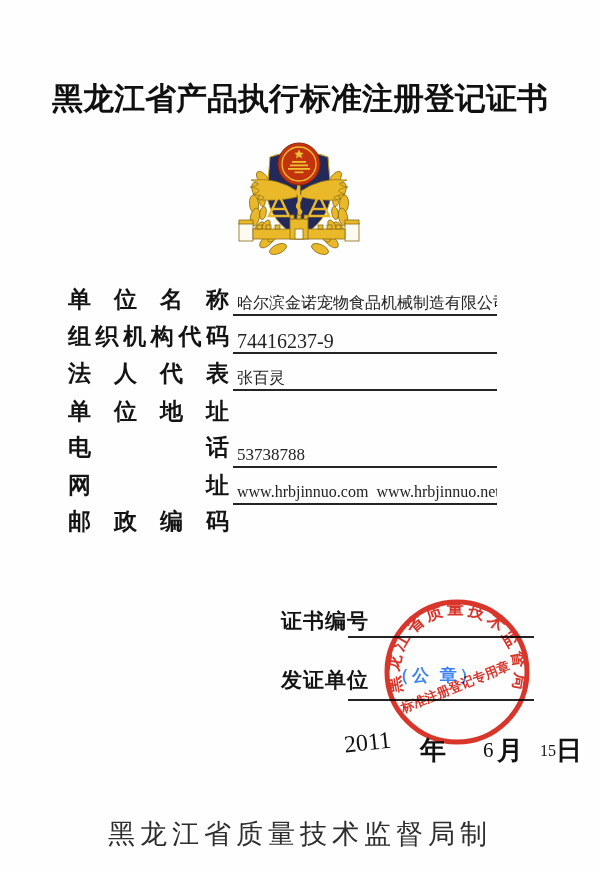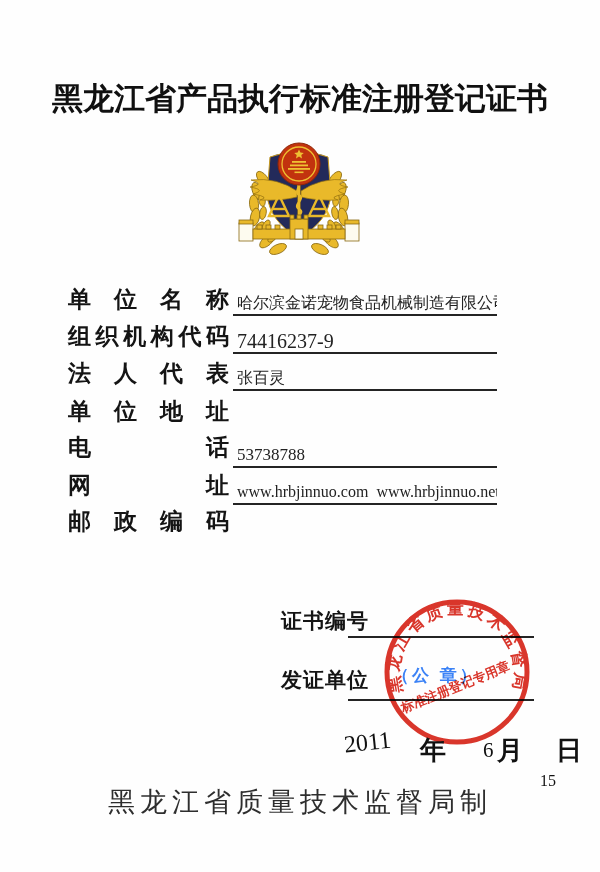--- a/index.html
+++ b/index.html
@@ -35,21 +35,21 @@
     position:absolute;left:392px;top:664px;font-family:"Liberation Sans","DejaVu Sans",sans-serif;
     font-weight:bold;font-size:17px;letter-spacing:3px;color:#3b82f6;white-space:pre;
   }
   .seal{position:absolute;left:377px;top:592px;width:160px;height:160px;
     mix-blend-mode:multiply;opacity:.93;}
   .seal text{font-family:"Liberation Sans","DejaVu Sans",sans-serif;font-weight:bold;}
   .dateseg{position:absolute;color:#111;}
   .d-num{font-family:"Liberation Serif","DejaVu Serif",serif;}
   .d-unit{font-family:"Liberation Serif","DejaVu Serif",serif;font-weight:bold;}
   .footer{
-    position:absolute;top:784px;left:0;width:600px;text-align:center;
+    position:absolute;top:816px;left:0;width:600px;text-align:center;
     font-size:27px;letter-spacing:5px;color:#2e2e2e;
     font-family:"Liberation Serif","DejaVu Serif",serif;
   }
 </style>
 </head>
 <body>
 
 <div class="page">
 
   <div class="title">黑龙江省产品执行标准注册登记证书</div>
@@ -204,18 +204,18 @@
     <text font-size="17" letter-spacing="3.5" fill="#d7261b">
       <textPath href="#sealArc" startOffset="2" textLength="222" lengthAdjust="spacingAndGlyphs">黑龙江省质量技术监督局</textPath>
     </text>
     <text x="80" y="99" text-anchor="middle" font-size="13" fill="#d7261b" transform="rotate(-22 80 99)" textLength="116" lengthAdjust="spacingAndGlyphs">标准注册登记专用章</text>
   </svg>
 
   <span class="dateseg d-num" style="left:344px;top:729px;font-size:24px;transform:rotate(-6deg)">2011</span>
   <span class="dateseg d-unit" style="left:420px;top:733px;font-size:26px">年</span>
   <span class="dateseg d-num" style="left:483px;top:738px;font-size:21px">6</span>
   <span class="dateseg d-unit" style="left:497px;top:733px;font-size:26px">月</span>
-  <span class="dateseg d-num" style="left:540px;top:772px;font-size:16px">15</span>
+  <span class="dateseg d-num" style="left:540px;top:742px;font-size:16px">15</span>
   <span class="dateseg d-unit" style="left:556px;top:733px;font-size:26px">日</span>
 
   <div class="footer">黑龙江省质量技术监督局制</div>
 
 </div>
 
 </body></html>

